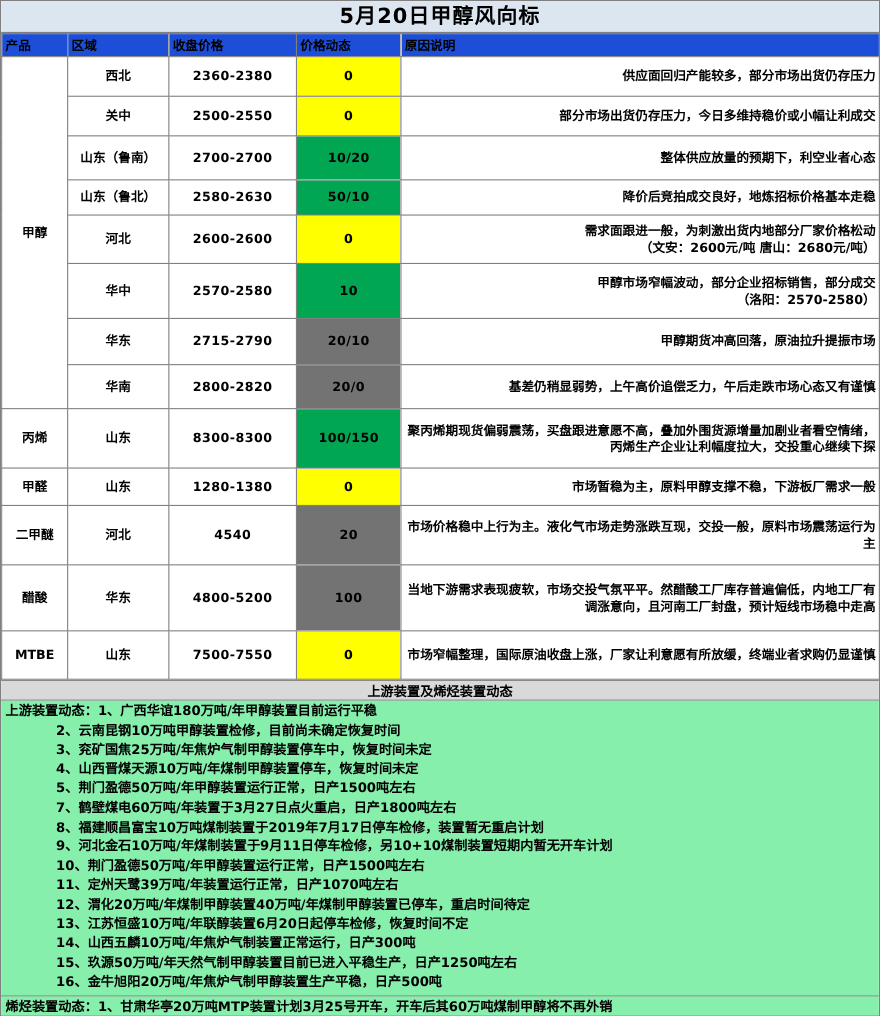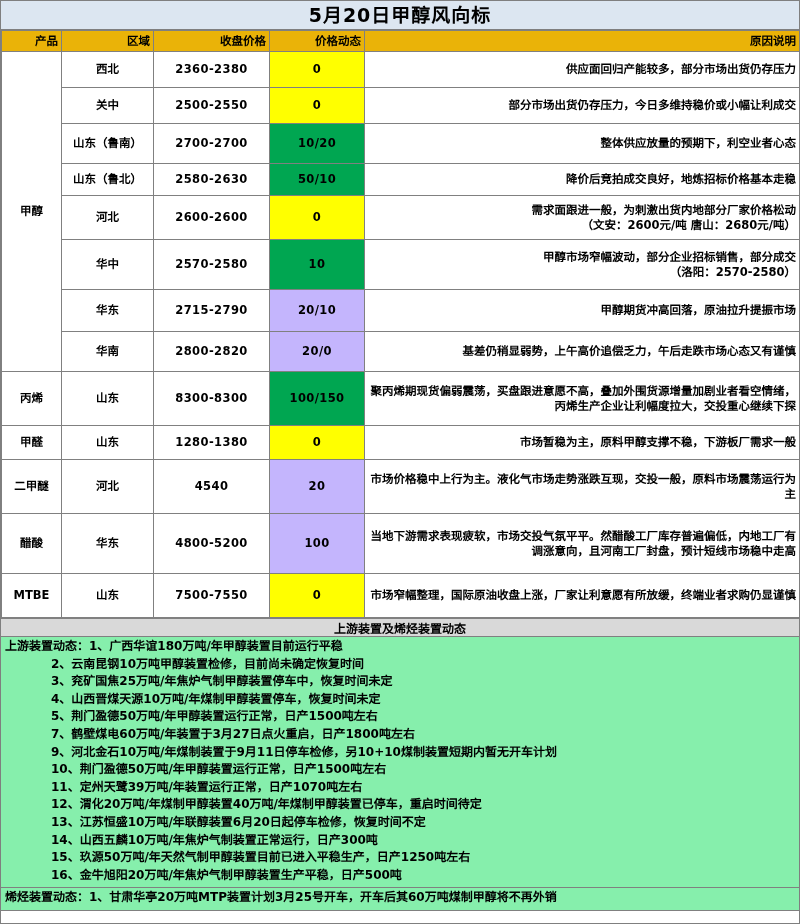--- a/index.html
+++ b/index.html
@@ -47,23 +47,23 @@
   table.grid td, table.grid th {
     border: 1px solid #808080;
     padding: 0 3px;
     font-size: 11.5px;
     font-weight: bold;
     vertical-align: middle;
     overflow: hidden;
     line-height: 1.25;
   }
   thead th {
-    background: #eab308;
+    background: #1d4ed8;
     height: 20px;
-    text-align: right;
+    text-align: left;
     font-size: 12px;
   }
   col.c-product { width: 60px; }
   col.c-region  { width: 92px; }
   col.c-price   { width: 116px; }
   col.c-change  { width: 95px; }
   col.c-reason  { width: 435px; }
 
   td.product, td.region {
     text-align: center;
@@ -80,21 +80,21 @@
     text-align: left;
     padding-left: 6px;
     font-size: 11.5px;
   }
   td.reason .sub {
     display: block;
     text-align: right;
   }
   .bg-yellow { background: #ffff00; }
   .bg-green  { background: #00a651; }
-  .bg-red    { background: #c4b5fd; }
+  .bg-red    { background: #737373; }
 
   
   .section-band {
     background: #d9d9d9;
     border-top: 1px solid #808080;
     border-bottom: 1px solid #808080;
     height: 17px;
     display: flex;
     align-items: center;
     justify-content: center;
@@ -266,20 +266,21 @@
     <span>上游装置及烯烃装置动态</span>
   </div>
 
   <div class="notes" id="upstream-notes">
       <div class="note-line">上游装置动态：1、广西华谊180万吨/年甲醇装置目前运行平稳</div>
       <div class="note-line indent">2、云南昆钢10万吨甲醇装置检修，目前尚未确定恢复时间</div>
       <div class="note-line indent">3、兖矿国焦25万吨/年焦炉气制甲醇装置停车中，恢复时间未定</div>
       <div class="note-line indent">4、山西晋煤天源10万吨/年煤制甲醇装置停车，恢复时间未定</div>
       <div class="note-line indent">5、荆门盈德50万吨/年甲醇装置运行正常，日产1500吨左右</div>
       <div class="note-line indent">7、鹤壁煤电60万吨/年装置于3月27日点火重启，日产1800吨左右</div>
+      <div class="note-line indent">8、福建顺昌富宝10万吨煤制装置于2019年7月17日停车检修，装置暂无重启计划</div>
       <div class="note-line indent">9、河北金石10万吨/年煤制装置于9月11日停车检修，另10+10煤制装置短期内暂无开车计划</div>
       <div class="note-line indent">10、荆门盈德50万吨/年甲醇装置运行正常，日产1500吨左右</div>
       <div class="note-line indent">11、定州天鹭39万吨/年装置运行正常，日产1070吨左右</div>
       <div class="note-line indent">12、渭化20万吨/年煤制甲醇装置40万吨/年煤制甲醇装置已停车，重启时间待定</div>
       <div class="note-line indent">13、江苏恒盛10万吨/年联醇装置6月20日起停车检修，恢复时间不定</div>
       <div class="note-line indent">14、山西五麟10万吨/年焦炉气制装置正常运行，日产300吨</div>
       <div class="note-line indent">15、玖源50万吨/年天然气制甲醇装置目前已进入平稳生产，日产1250吨左右</div>
       <div class="note-line indent">16、金牛旭阳20万吨/年焦炉气制甲醇装置生产平稳，日产500吨</div>
     </div>
 

